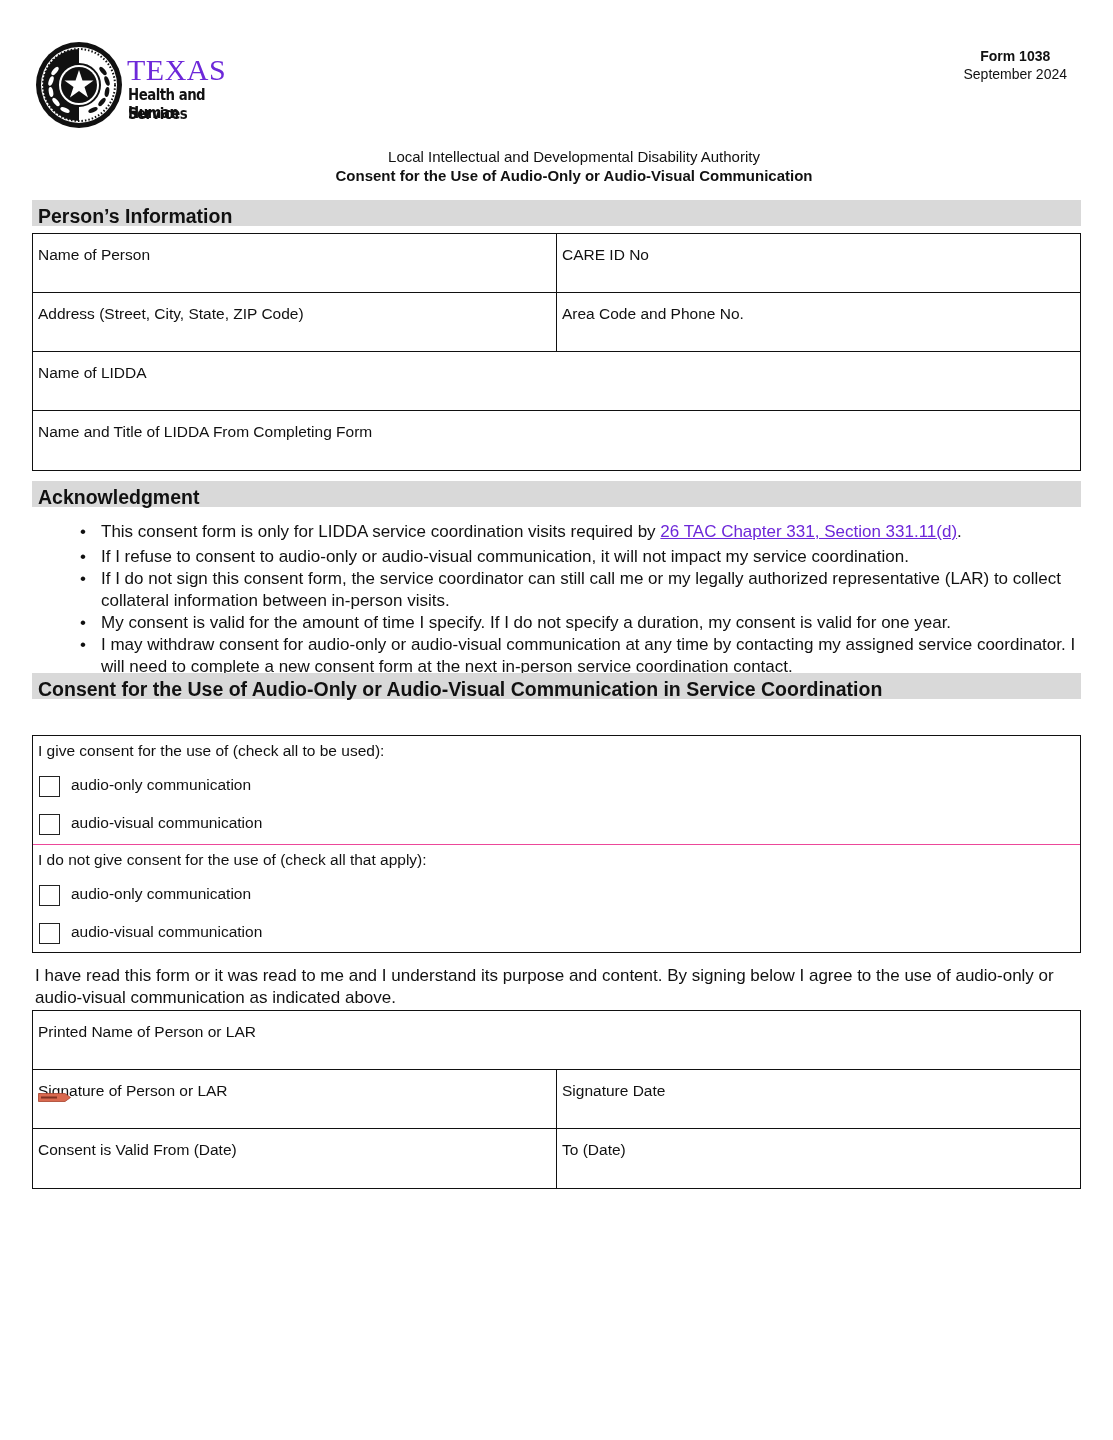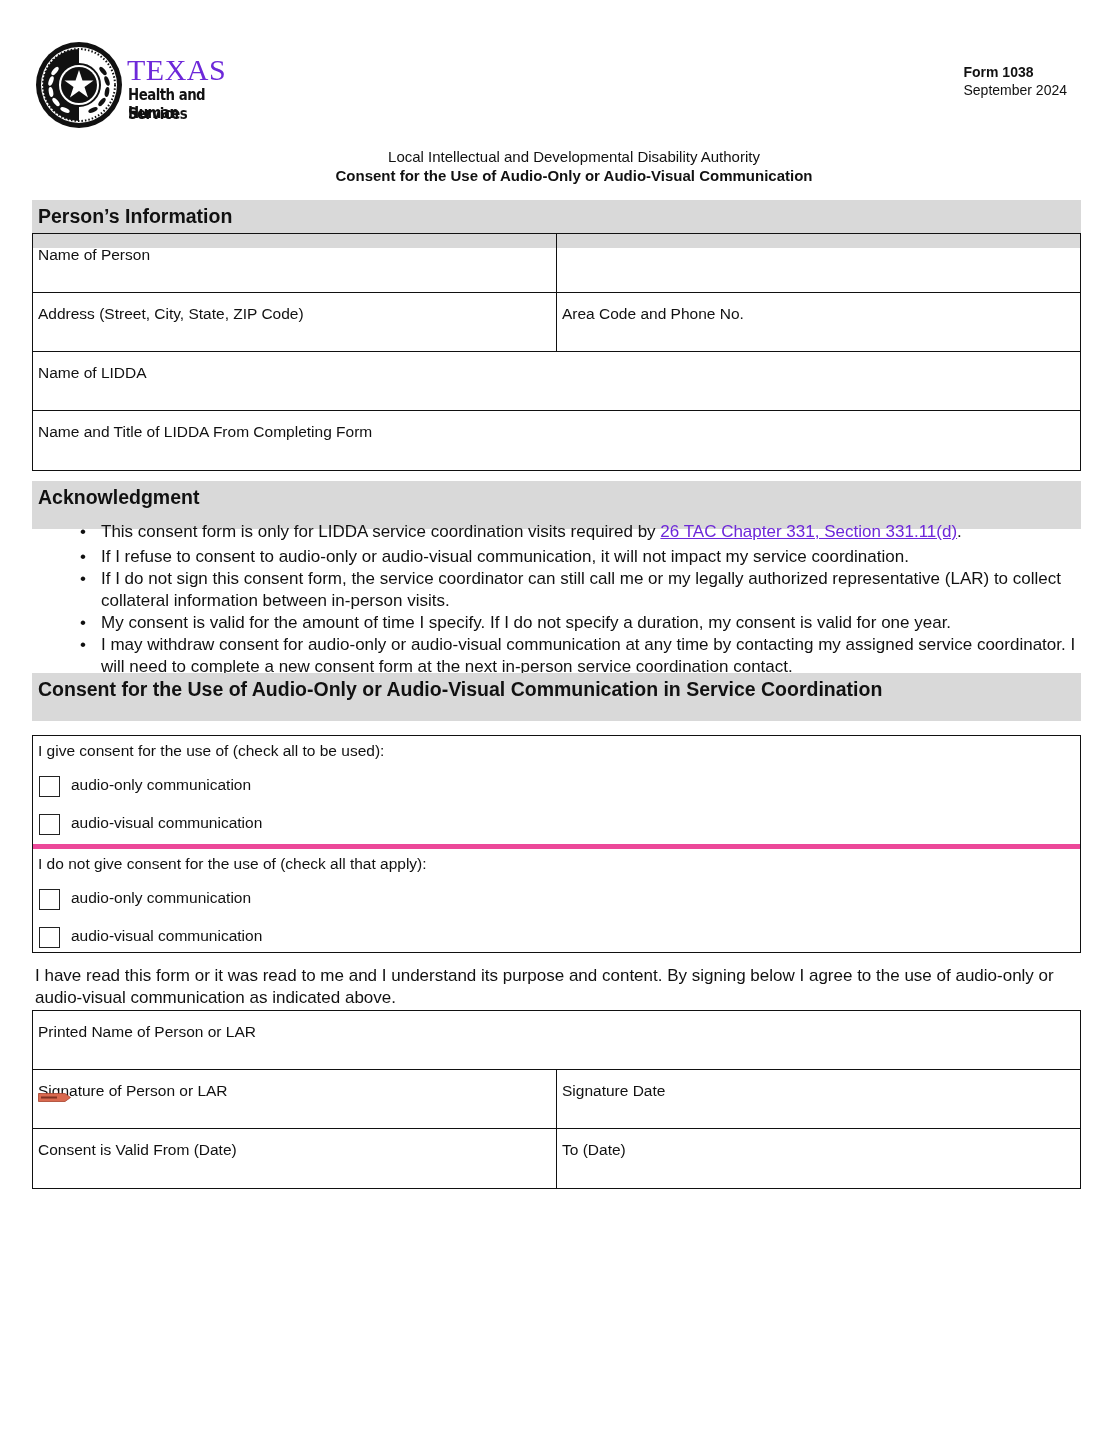--- a/index.html
+++ b/index.html
@@ -5,44 +5,44 @@
   * { box-sizing: border-box; margin: 0; padding: 0; }
   html, body { width: 1113px; height: 1440px; background: #ffffff; }
   body { position: relative; font-family: "Liberation Sans", sans-serif; color: #111; }
 
   .logo { position: absolute; left: 35px; top: 41px; width: 230px; height: 90px; }
   .logo svg { position: absolute; left: 0; top: 0; }
   .logo .texas { position: absolute; left: 92px; top: 12px; font-family: "Liberation Serif", serif; font-size: 30px; letter-spacing: 0.5px; color: #6d28d9; }
   .logo .hhs1 { position: absolute; left: 93px; top: 45px; font-family: "DejaVu Sans", sans-serif; font-size: 15.5px; font-weight: bold; letter-spacing: -0.6px; color: #111; transform: scaleX(0.86); transform-origin: left; }
   .logo .hhs2 { position: absolute; left: 93px; top: 64px; font-family: "DejaVu Sans", sans-serif; font-size: 15.5px; font-weight: bold; letter-spacing: -0.6px; color: #111; transform: scaleX(0.86); transform-origin: left; }
 
-  .form-id { position: absolute; right: 46px; top: 47px; text-align: left; font-size: 14px; line-height: 18px; margin-top: 16px; }
+  .form-id { position: absolute; right: 46px; top: 47px; text-align: center; font-size: 14px; line-height: 18px; }
   .form-id .num { font-weight: bold; }
 
   .title-block { position: absolute; left: 0; width: 1113px; top: 147px; text-align: center; font-size: 15px; line-height: 19px; padding-left: 35px; }
   .title-block .main { font-weight: bold; }
 
-  .section-header { position: absolute; left: 32px; width: 1049px; height: 48px; background: #d9d9d9; font-size: 19.5px; font-weight: bold; padding-left: 6px; line-height: 33px; }
+  .section-header { position: absolute; left: 32px; width: 1049px; height: 26px; background: #d9d9d9; font-size: 19.5px; font-weight: bold; padding-left: 6px; line-height: 33px; }
 
   .grid { position: absolute; left: 32px; width: 1049px; border: 1px solid #111; }
   .row { display: flex; border-bottom: 1px solid #111; height: 59px; }
   .row:last-child { border-bottom: none; }
   .cell { flex: 1; padding: 12px 5px; font-size: 15.5px; position: relative; }
   .cell.half { flex: 0 0 524px; border-right: 1px solid #111; }
   .cell.half + .cell { flex: 1; border-right: none; }
 
   .ack-list { position: absolute; left: 78px; top: 521px; width: 1000px; font-size: 17px; line-height: 22px; list-style: none; }
   .ack-list li { position: relative; padding-left: 23px; }
   .ack-list li::before { content: "•"; position: absolute; left: 2px; top: 0; font-size: 17px; }
   .ack-list li.first { margin-bottom: 3px; }
   .ack-list a { color: #6d28d9; text-decoration: underline; }
 
   .consent-box { position: absolute; left: 32px; top: 735px; width: 1049px; border: 1px solid #111; }
   .consent-group { height: 108px; padding: 5px 5px; position: relative; }
-  .consent-group + .consent-group { border-top: 5px solid #ec4899; }
+  .consent-group + .consent-group { border-top: 1px solid #ec4899; }
   .consent-group .lead { font-size: 15.5px; line-height: 19px; }
   .cb-row { display: flex; align-items: flex-start; height: 20px; margin-top: 16px; }
   .cb-row + .cb-row { margin-top: 18px; }
   .checkbox { width: 21px; height: 21px; border: 1px solid #222; background: #fff; margin-right: 11px; margin-left: 1px; }
   .cb-label { font-size: 15.5px; }
 
   .statement { position: absolute; left: 35px; top: 965px; width: 1045px; font-size: 17px; line-height: 22px; }
 
   .sign-tag { position: absolute; left: 5px; top: 23px; width: 33px; height: 9px; }
 </style>
@@ -86,20 +86,23 @@
 <div class="title-block">
   <div>Local Intellectual and Developmental Disability Authority</div>
   <div class="main">Consent for the Use of Audio-Only or Audio-Visual Communication</div>
 </div>
 
 <div class="section-header" style="top:200px;">Person’s Information</div>
 <div class="grid" style="top:233px;">
   <div class="row">
     <div class="cell half">
       <span>Name of Person</span>
+    </div>
+    <div class="cell">
+      <span>CARE ID No</span>
     </div>
   </div>
   <div class="row">
     <div class="cell half">
       <span>Address (Street, City, State, ZIP Code)</span>
     </div>
     <div class="cell">
       <span>Area Code and Phone No.</span>
     </div>
   </div>

